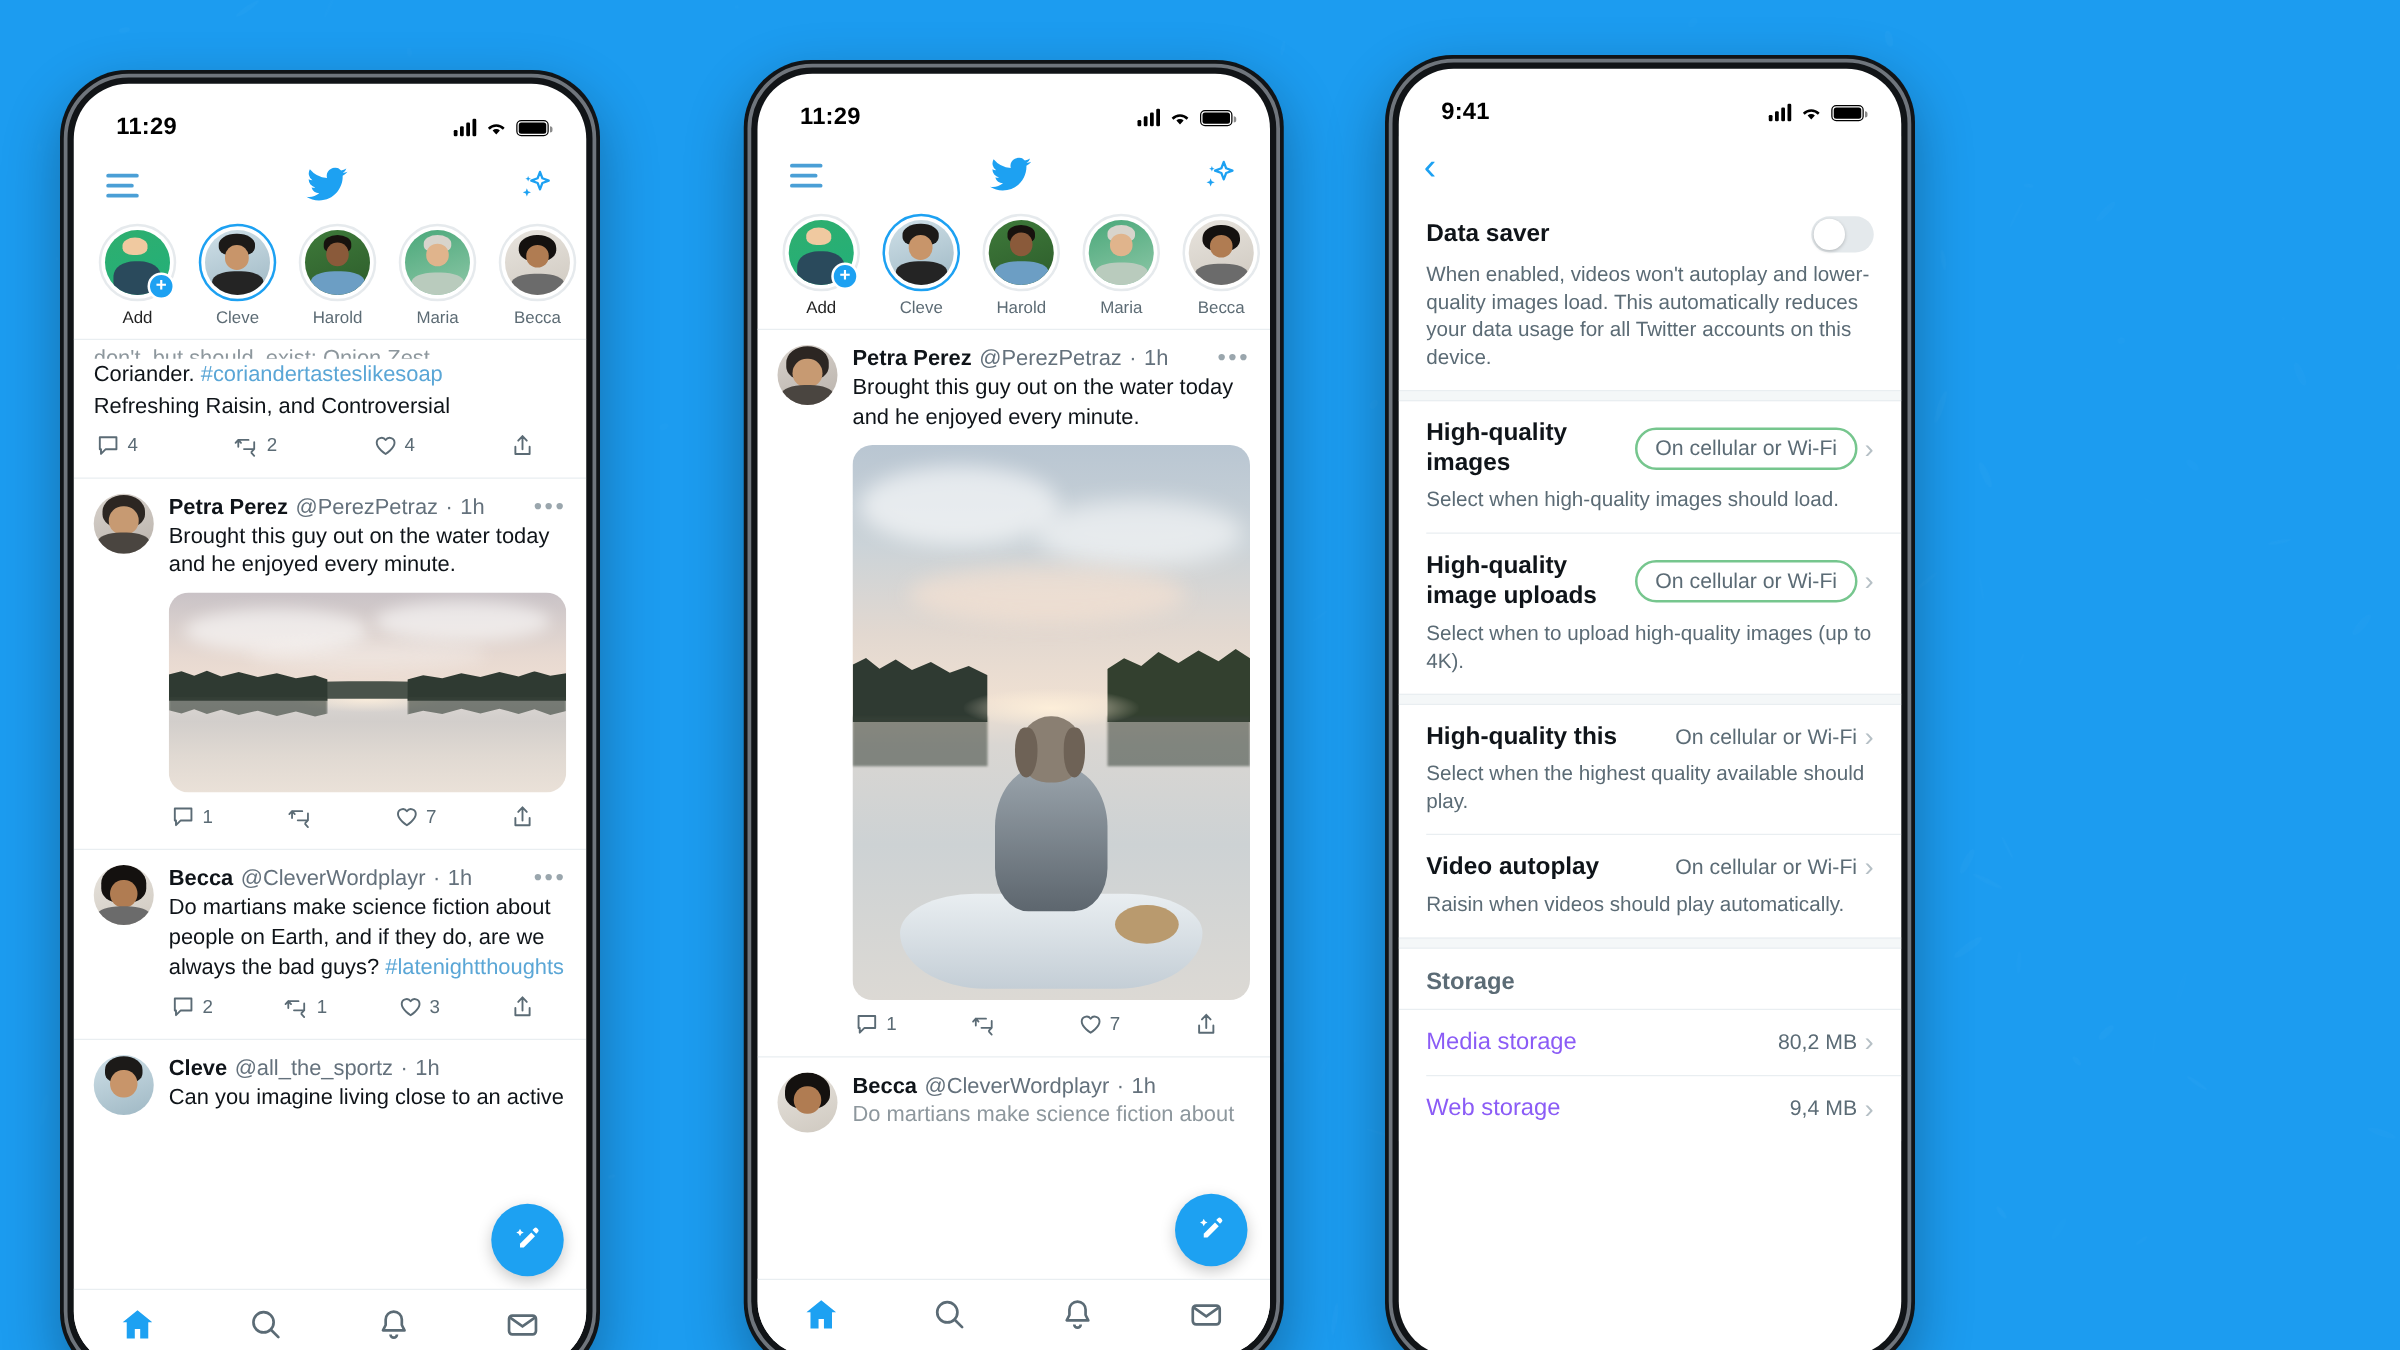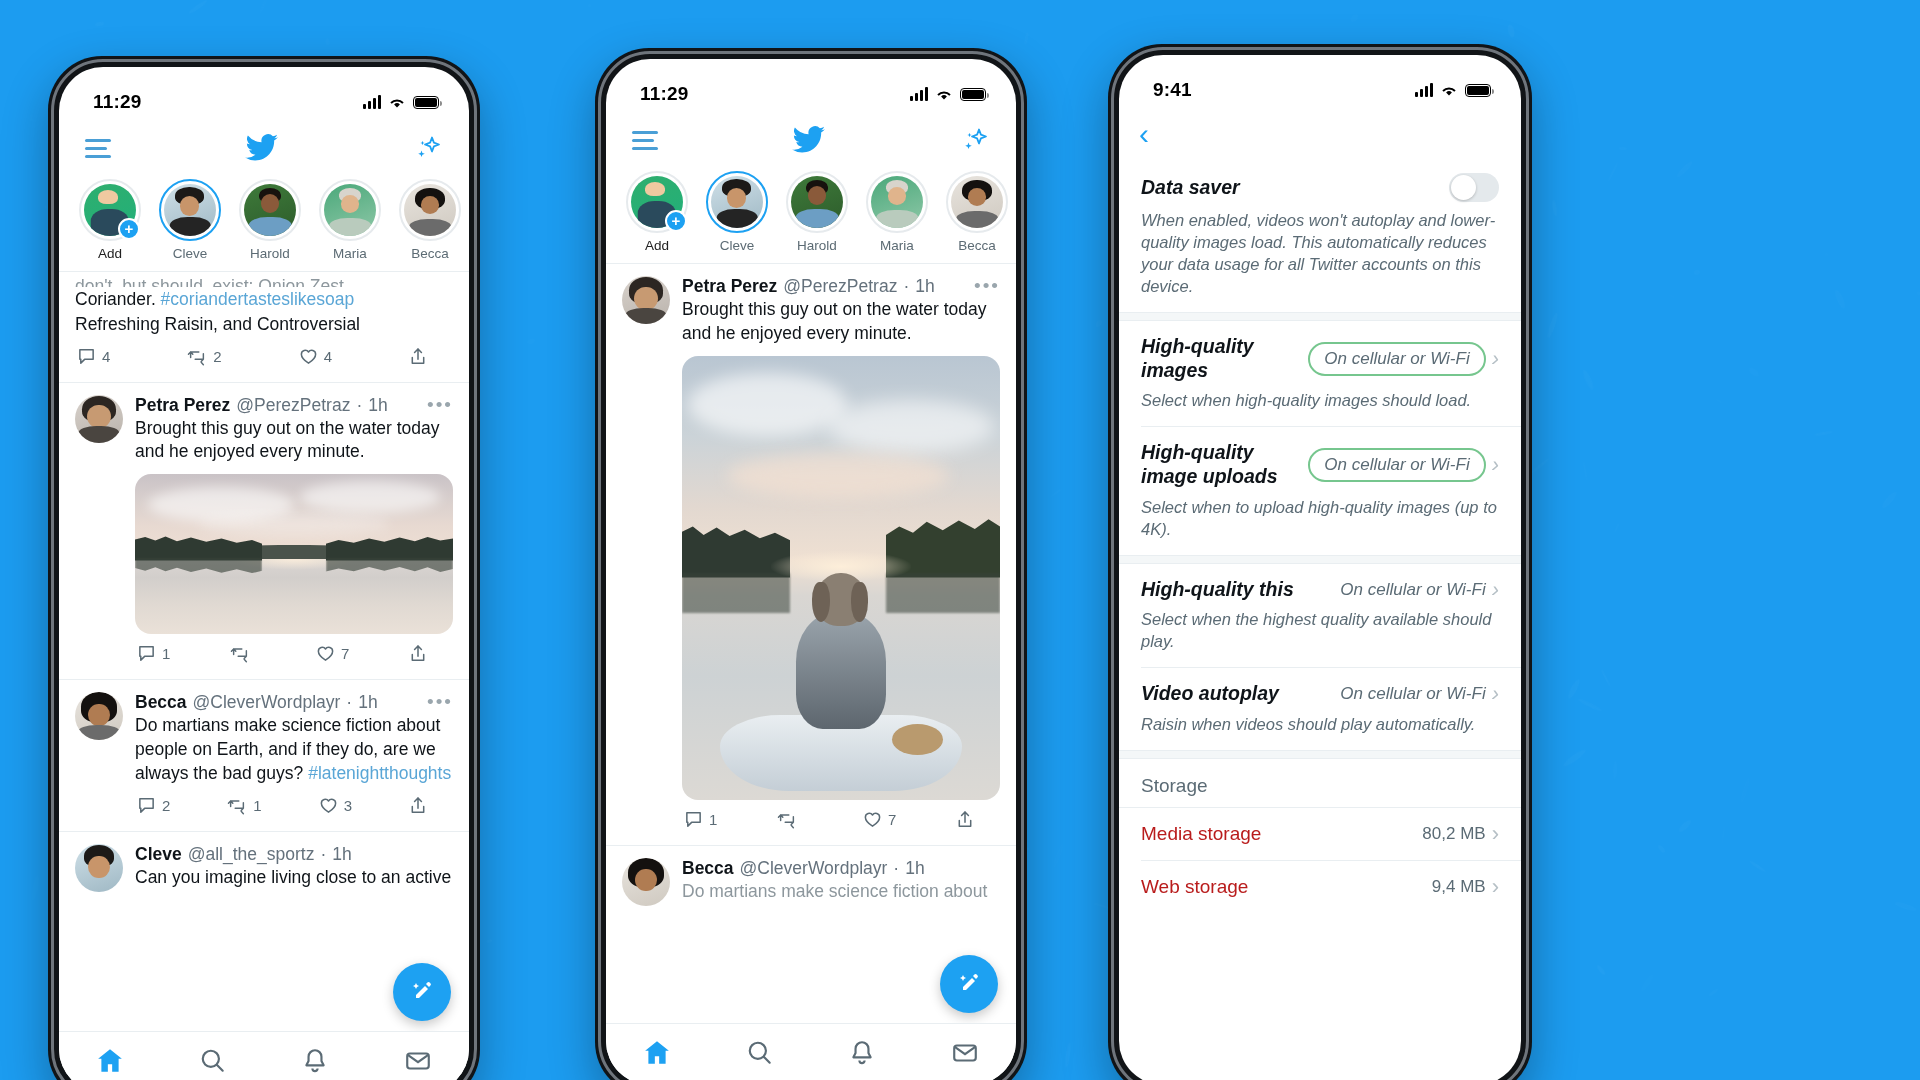--- a/index.html
+++ b/index.html
@@ -213,39 +213,39 @@
   }
 
   
   .set-header {
     height: 50px; display:flex; align-items:center; padding: 0 20px;
     background: #fff; position: relative;
   }
   .set-back { font-size: 30px; color: #1DA1F2; line-height: 1; font-weight: 300; }
   .set-title { position:absolute; left:0; right:0; text-align:center; font-size:19px; font-weight:700; color:#0f1419; }
   .set-body { background: #fff; }
-  .set-block { padding: 14px 22px 14px 22px; font-style: italic; }
+  .set-block { padding: 14px 22px 14px 22px; }
   .row-top { display:flex; align-items:center; justify-content:space-between; gap: 10px; }
   .row-title { font-size: 19.5px; font-weight: 700; color:#0f1419; line-height: 1.22; }
   .row-sub { font-size: 16.5px; color:#5b6b75; line-height: 1.33; margin-top: 8px; }
   .row-val { font-size: 17px; color:#5b6b75; white-space: nowrap; }
   .chev { color:#b6c0c6; font-size: 22px; font-weight: 300; line-height:1; margin-left: 6px; }
   .toggle {
     width: 50px; height: 29px; border-radius: 16px; background:#e4e9ec; position:relative; flex:0 0 auto;
   }
   .toggle i { position:absolute; top:2px; left:2px; width:25px; height:25px; border-radius:50%; background:#fff; box-shadow:0 1px 3px rgba(0,0,0,.22); }
   .pill {
     border: 2.5px solid #76c68e; border-radius: 22px;
     padding: 5px 14px; font-size: 17px; color:#5b6b75; white-space: nowrap;
   }
   .sep { height: 1px; background:#e9eef1; margin: 0 0 0 22px; }
   .thick-sep { height: 9px; background:#f4f7f8; border-top:1px solid #e9eef1; border-bottom:1px solid #e9eef1; }
-  .sec-head { padding: 16px 22px 10px; font-size: 19px; font-weight: 400; color:#5b6b75; }
+  .sec-head { padding: 16px 22px 10px; font-size: 19px; font-weight: 700; color:#5b6b75; }
   .storage-row { display:flex; align-items:center; justify-content:space-between; padding: 15px 22px; }
-  .storage-row .lbl { font-size: 19px; color:#b91c1c; }
+  .storage-row .lbl { font-size: 19px; color:#8b5cf6; }
 </style>
 </head>
 <body>
 
 <div id="bg">
     <div class="streak" style="width: 20.1471px; height: 5.53905px; left: 1636.51px; top: 980.232px; opacity: 0.06; transform: rotate(-57deg);"></div>
     <div class="streak" style="width: 20.4087px; height: 3.85459px; left: 736.992px; top: 603.09px; opacity: 0.14; transform: rotate(46deg);"></div>
     <div class="streak" style="width: 21.5605px; height: 3.84244px; left: 187.2px; top: 4.79762px; opacity: 0.18; transform: rotate(-35deg);"></div>
     <div class="streak" style="width: 18.3997px; height: 3.88394px; left: 120.054px; top: 368.607px; opacity: 0.06; transform: rotate(80deg);"></div>
     <div class="streak" style="width: 8.40793px; height: 5.41247px; left: 994.532px; top: 774.096px; opacity: 0.08; transform: rotate(24deg);"></div>

